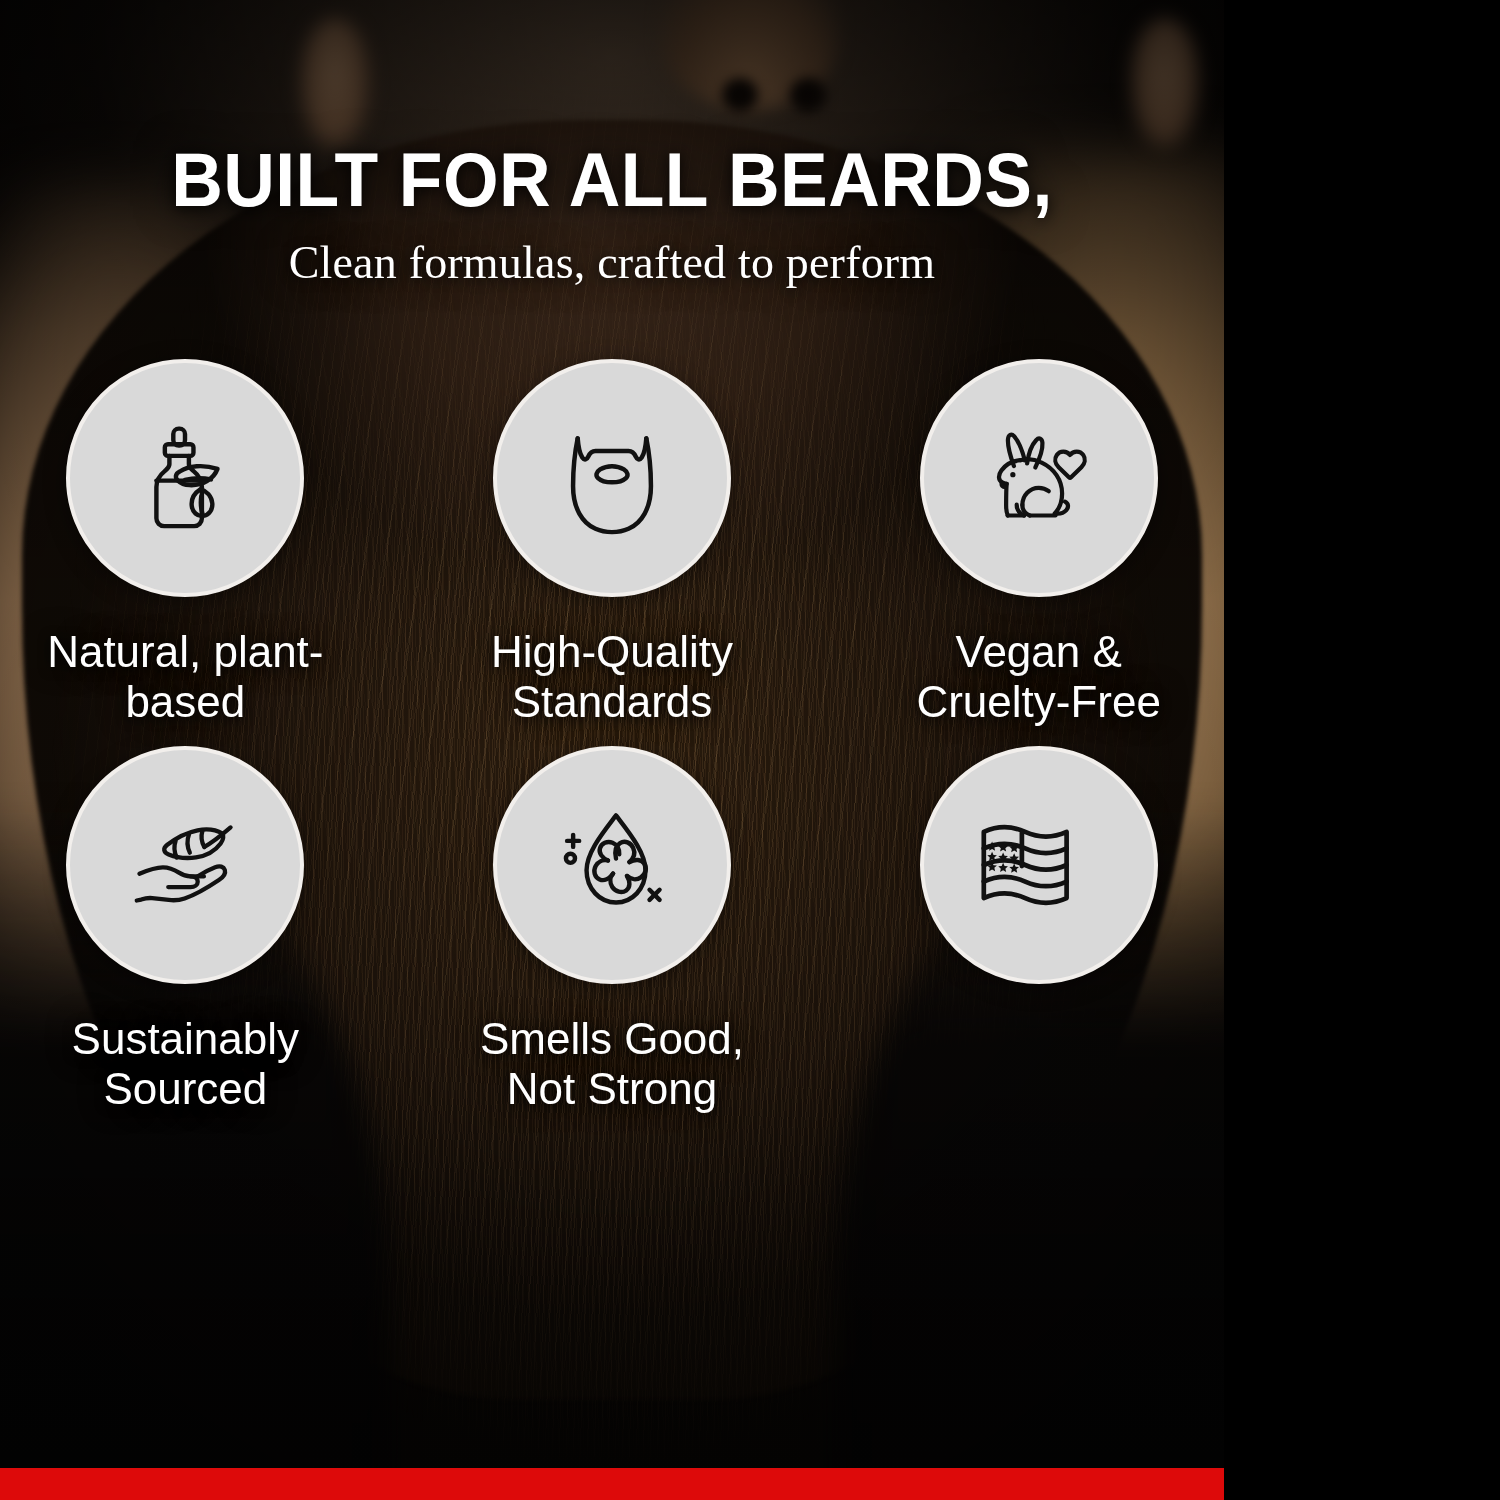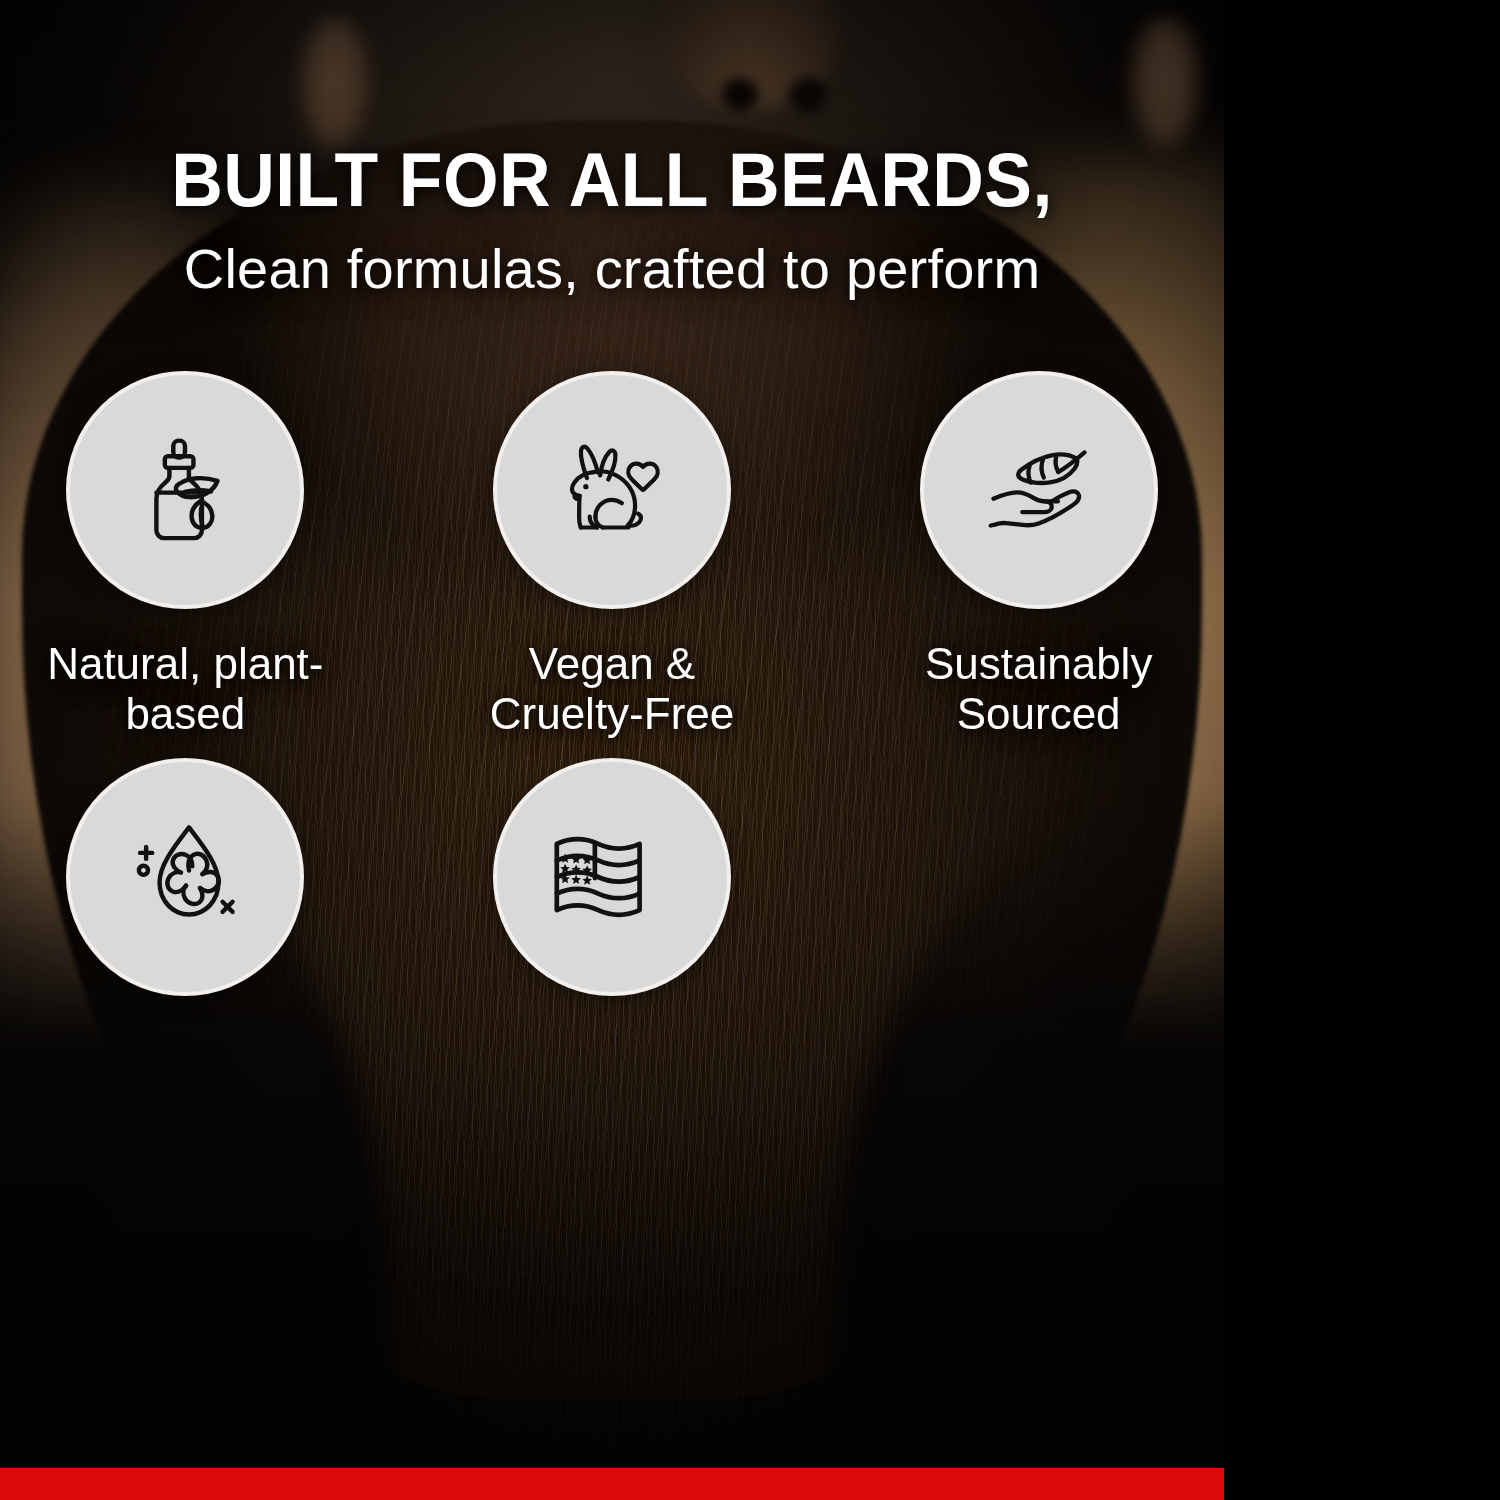--- a/index.html
+++ b/index.html
@@ -178,26 +178,27 @@
     letter-spacing: 0.5px;
     color: #ffffff;
     text-align: center;
     font-family: "Liberation Sans Narrow", "Liberation Sans", sans-serif;
     transform: scaleX(0.94);
     text-shadow: 0 2px 14px rgba(0,0,0,0.85), 0 0 40px rgba(0,0,0,0.6);
   }
 
   .subhead {
     margin-top: 18px;
-    font-size: 56px;
+    font-size: 46px;
     font-weight: 400;
     color: #ffffff;
     text-align: center;
     letter-spacing: 0.2px;
     text-shadow: 0 2px 12px rgba(0,0,0,0.85), 0 0 34px rgba(0,0,0,0.6);
+    font-family: Liberation Serif, serif;
   }
 
   .grid {
     margin-top: 70px;
     width: 1260px;
     display: grid;
     grid-template-columns: repeat(3, 1fr);
     row-gap: 96px;
     gap: 20px;
   }
@@ -283,20 +284,32 @@
               <path d="M46 45 c7 -4.5 18 -5.5 29 -2 c-3 8 -11.5 13 -21.5 12.5 c-4 -0.2 -7 -1.6 -9 -3.5 c-2.2 -2.1 -2.2 -5.3 1.5 -7z"></path>
               <path d="M50 51.5 c6 -1.6 13.5 -1.8 20 -0.4"></path>
               <path d="M62 58.5 c4.5 1.5 8.5 5.5 9 11 c0.4 5 -2.6 9 -7 9.6 c-4.6 0.6 -8.2 -2.8 -8.8 -7.6 c-0.6 -5 1.8 -9.8 6.8 -13z"></path>
               <path d="M62.5 64 c-0.6 4.5 -0.4 9 0.8 13"></path>
             </svg>
           </span>
         </div>
         <div class="feature-label">Natural, plant-based</div>
       </div>
 
+      <div class="feature">
+        <div class="badge">
+          <span>
+            <svg width="132" height="132" viewBox="0 0 100 100" fill="none" stroke="#111" stroke-width="3.4" stroke-linecap="round" stroke-linejoin="round">
+              <path d="M24 20 c-2.5 12 -3.5 24 -3.5 36 c0 17 7 28 17 32.5 c4 1.8 8.5 2.5 12.5 2.5 c4 0 8.5 -0.7 12.5 -2.5 c10 -4.5 17 -15.5 17 -32.5 c0 -12 -1 -24 -3.5 -36"></path>
+              <path d="M24 20 c0.5 6.5 1.5 11.5 3.5 14.5 c1.6 2.4 3.6 1.6 4.6 -0.8 c1 -2.4 2.4 -4.2 5.4 -4.2 h25 c3 0 4.4 1.8 5.4 4.2 c1 2.4 3 3.2 4.6 0.8 c2 -3 3 -8 3.5 -14.5"></path>
+              <path d="M41 43.5 c2.6 -1.6 5.8 -2.4 9 -2.4 c3.2 0 6.4 0.8 9 2.4 c3 1.9 3.6 4.7 1.6 6.6 c-2.2 2.1 -6.4 3.2 -10.6 3.2 c-4.2 0 -8.4 -1.1 -10.6 -3.2 c-2 -1.9 -1.4 -4.7 1.6 -6.6z"></path>
+            </svg>
+          </span>
+        </div>
+        <div class="feature-label">High-Quality Standards</div>
+      </div>
 
       <div class="feature">
         <div class="badge">
           <span>
             <svg width="132" height="132" viewBox="0 0 100 100" fill="none" stroke="#111" stroke-width="3.2" stroke-linecap="round" stroke-linejoin="round">
               <path d="M31 41 c-2.5 -7 -5 -14.5 -4.5 -20.5 c0.3 -3.4 2.6 -4.4 4.6 -2.2 c3.4 3.8 6.4 11.4 8.2 18.4"></path>
               <path d="M41 39 c1 -7 3.4 -14 6.8 -17.6 c2.2 -2.4 4.6 -1.4 4.8 2 c0.3 5.6 -2.4 12.6 -5.4 18.6"></path>
               <path d="M36 36.5 c-6.5 0.6 -11.5 3.6 -14.5 7.8 c-2.6 3.6 -2.4 7.4 0.6 9 c1.4 0.8 2.6 1 3.4 1.1"></path>
               <path d="M25.5 54.4 c-0.4 4.6 -0.4 11 -0.4 16.4 c0 3.4 0.4 5.6 1.2 7.6"></path>
               <path d="M26.3 78.4 h12.4"></path>
@@ -344,20 +357,21 @@
               <path d="M50.8 56.4 c-2.8 4 -6.8 5.8 -10 4.4 c-3.8 -1.6 -5 -6.2 -3 -10 c1.8 -3.3 5.4 -5 9.2 -4.2"></path>
               <path d="M47 46.6 c-4.6 -2 -7 -5.6 -6 -9 c1.1 -3.9 5.5 -5.8 9.4 -4.2 c3.4 1.4 5.4 4.8 5 8.6"></path>
               <path d="M21 27.5 v9"></path>
               <path d="M16.5 32 h9"></path>
               <circle cx="19" cy="45" r="3.4"></circle>
               <path d="M78 68.5 l7.5 7.5"></path>
               <path d="M85.5 68.5 l-7.5 7.5"></path>
             </svg>
           </span>
         </div>
+        <div class="feature-label">Smells Good, Not Strong</div>
       </div>
 
       <div class="feature">
         <div class="badge">
           <span>
             <svg width="138" height="138" viewBox="0 0 100 100" fill="none" stroke="#111" stroke-width="3.4" stroke-linecap="round" stroke-linejoin="round">
 
               <path d="M10 26 c10 -4.5 20 -4.5 30 0 c10 4.5 20 4.5 30 0 v48 c-10 4.5 -20 4.5 -30 0 c-10 -4.5 -20 -4.5 -30 0 z"></path>
 
               <path d="M10 38 c10 -4.5 20 -4.5 30 0 c10 4.5 20 4.5 30 0"></path>

